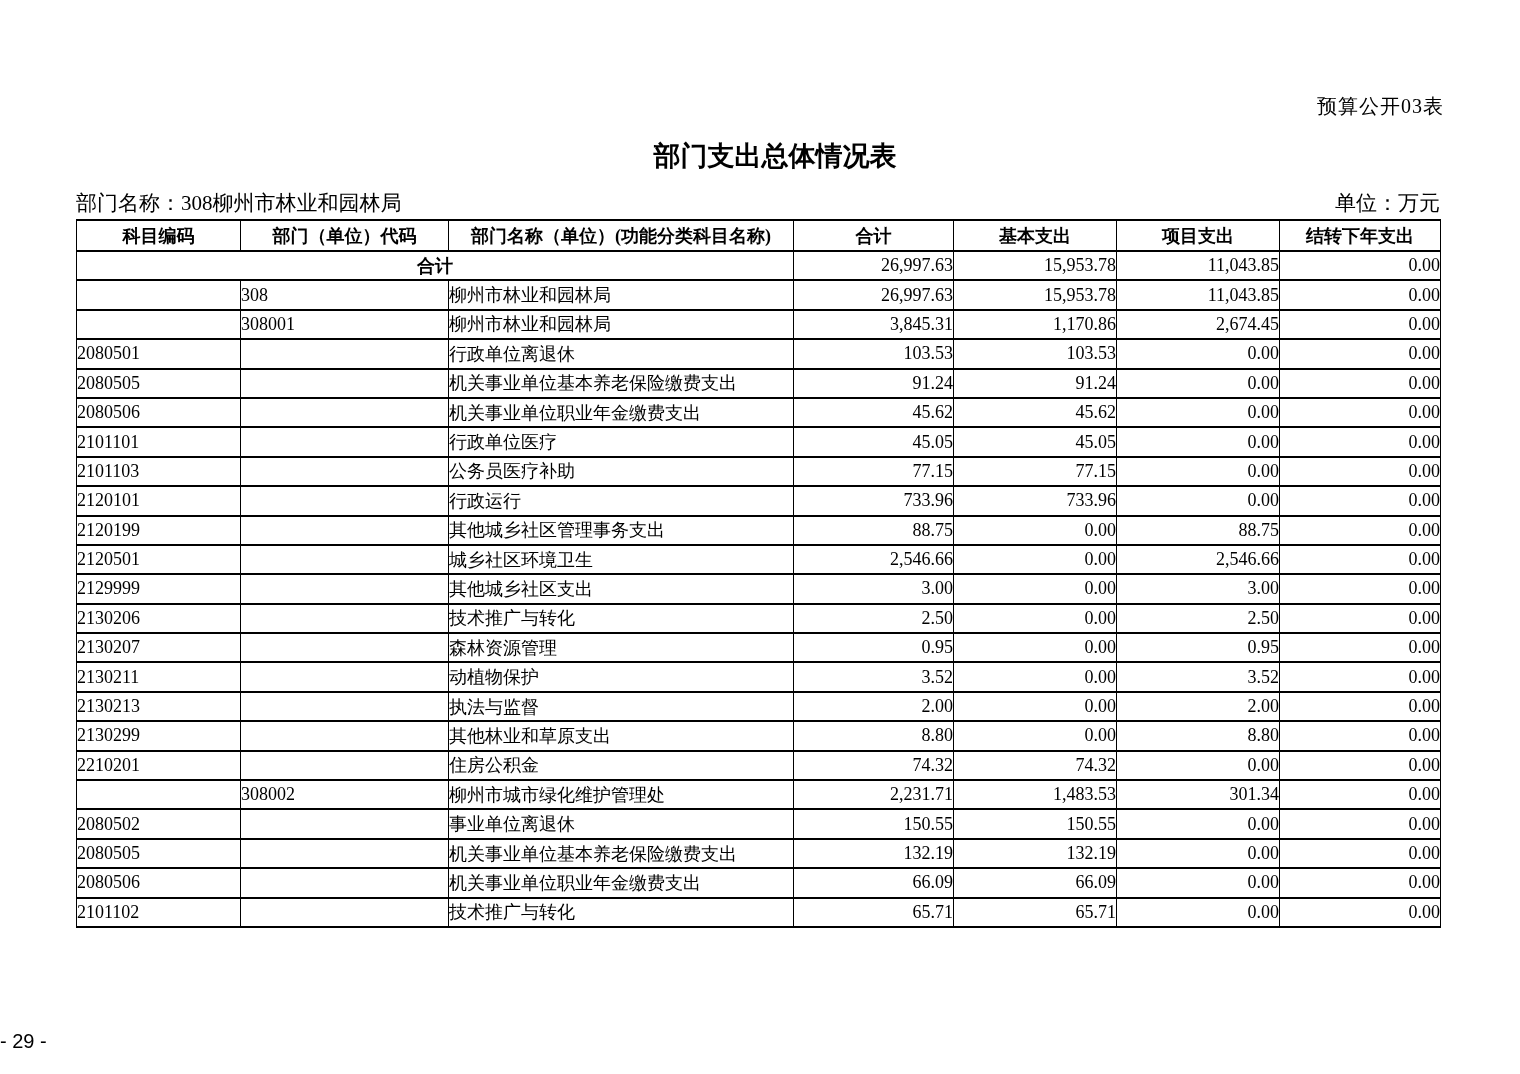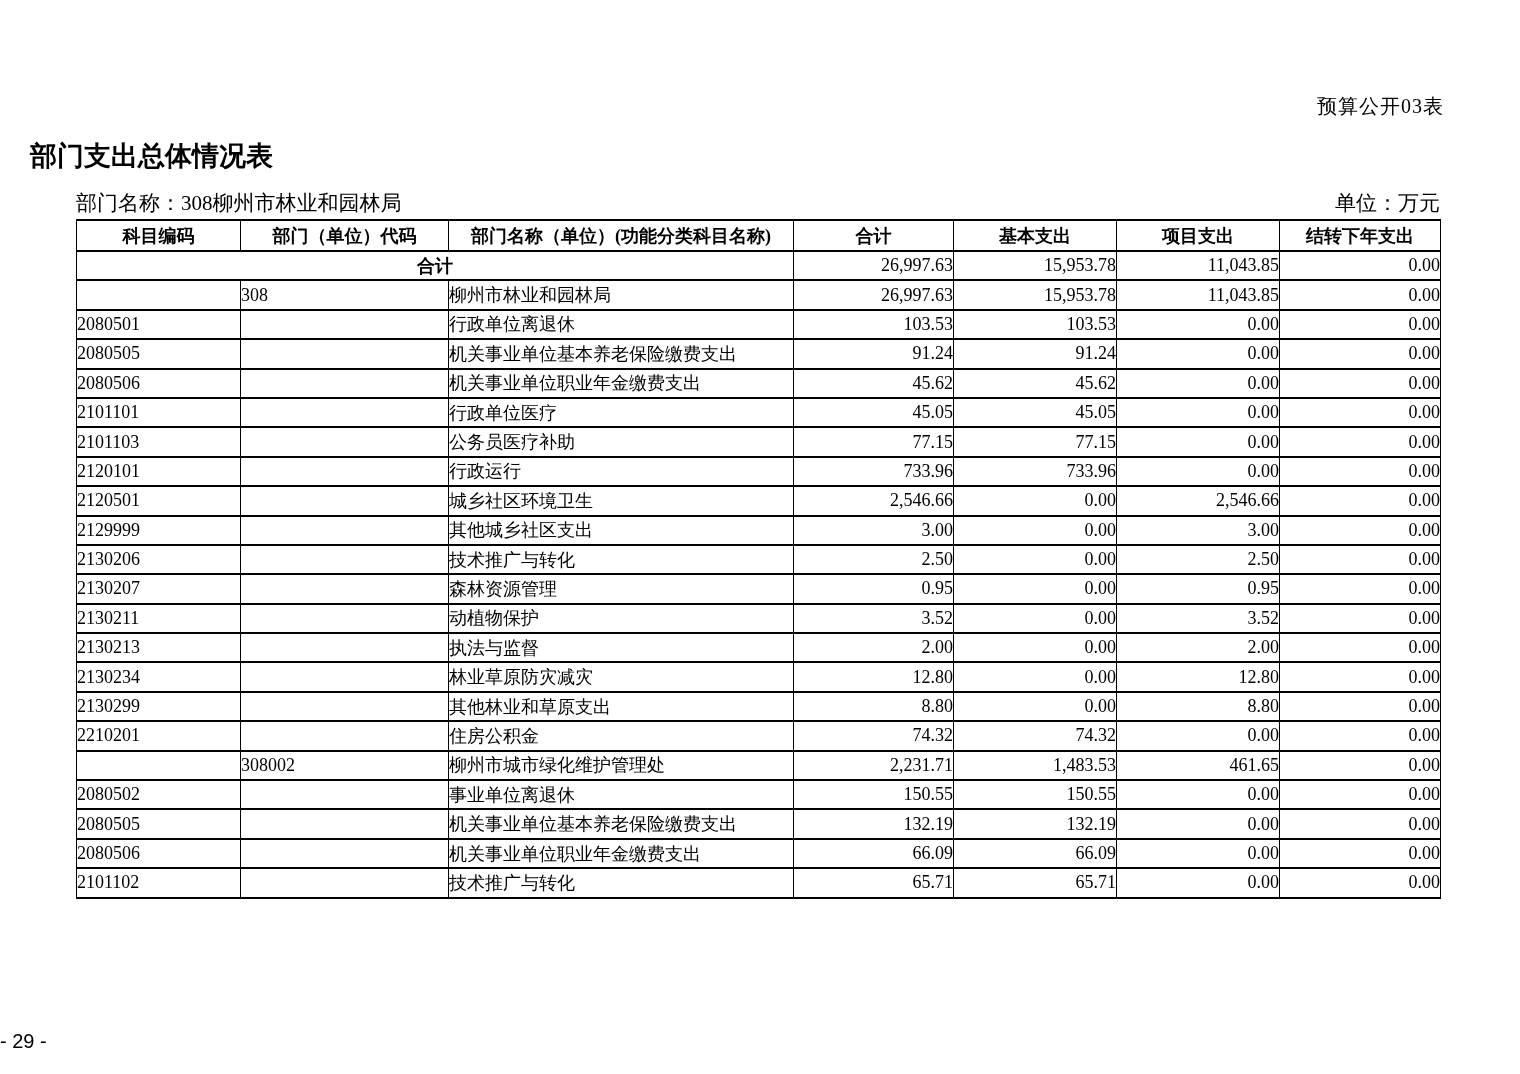--- a/index.html
+++ b/index.html
@@ -20,20 +20,21 @@
     position: absolute;
     top: 93px; right: 76px;
     font-size: 20px;
     letter-spacing: 1px;
   }
   .title {
     position: absolute;
     top: 138px; left: 0;
     width: 100%;
     margin: 0;
+    text-align: center;
     font-size: 27px;
     font-weight: bold;
     padding-left: 30px;
   }
   .meta {
     position: absolute;
     top: 189px; left: 76px;
     width: 1364px;
     display: flex;
     justify-content: space-between;
@@ -123,20 +124,29 @@
         <tr>
           <td class="txt"></td>
           <td class="txt">308</td>
           <td class="txt">柳州市林业和园林局</td>
           <td class="num">26,997.63</td>
           <td class="num">15,953.78</td>
           <td class="num">11,043.85</td>
           <td class="num">0.00</td>
         </tr>
         <tr>
+          <td class="txt"></td>
+          <td class="txt">308001</td>
+          <td class="txt">柳州市林业和园林局</td>
+          <td class="num">3,845.31</td>
+          <td class="num">1,170.86</td>
+          <td class="num">2,674.45</td>
+          <td class="num">0.00</td>
+        </tr>
+        <tr>
           <td class="txt">2080501</td>
           <td class="txt"></td>
           <td class="txt">行政单位离退休</td>
           <td class="num">103.53</td>
           <td class="num">103.53</td>
           <td class="num">0.00</td>
           <td class="num">0.00</td>
         </tr>
         <tr>
           <td class="txt">2080505</td>
@@ -177,20 +187,29 @@
         <tr>
           <td class="txt">2120101</td>
           <td class="txt"></td>
           <td class="txt">行政运行</td>
           <td class="num">733.96</td>
           <td class="num">733.96</td>
           <td class="num">0.00</td>
           <td class="num">0.00</td>
         </tr>
         <tr>
+          <td class="txt">2120199</td>
+          <td class="txt"></td>
+          <td class="txt">其他城乡社区管理事务支出</td>
+          <td class="num">88.75</td>
+          <td class="num">0.00</td>
+          <td class="num">88.75</td>
+          <td class="num">0.00</td>
+        </tr>
+        <tr>
           <td class="txt">2120501</td>
           <td class="txt"></td>
           <td class="txt">城乡社区环境卫生</td>
           <td class="num">2,546.66</td>
           <td class="num">0.00</td>
           <td class="num">2,546.66</td>
           <td class="num">0.00</td>
         </tr>
         <tr>
           <td class="txt">2129999</td>
@@ -228,29 +247,20 @@
           <td class="num">3.52</td>
           <td class="num">0.00</td>
         </tr>
         <tr>
           <td class="txt">2130213</td>
           <td class="txt"></td>
           <td class="txt">执法与监督</td>
           <td class="num">2.00</td>
           <td class="num">0.00</td>
           <td class="num">2.00</td>
-          <td class="num">0.00</td>
-        </tr>
-        <tr>
-          <td class="txt">2130234</td>
-          <td class="txt"></td>
-          <td class="txt">林业草原防灾减灾</td>
-          <td class="num">12.80</td>
-          <td class="num">0.00</td>
-          <td class="num">12.80</td>
           <td class="num">0.00</td>
         </tr>
         <tr>
           <td class="txt">2130299</td>
           <td class="txt"></td>
           <td class="txt">其他林业和草原支出</td>
           <td class="num">8.80</td>
           <td class="num">0.00</td>
           <td class="num">8.80</td>
           <td class="num">0.00</td>
@@ -263,21 +273,21 @@
           <td class="num">74.32</td>
           <td class="num">0.00</td>
           <td class="num">0.00</td>
         </tr>
         <tr>
           <td class="txt"></td>
           <td class="txt">308002</td>
           <td class="txt">柳州市城市绿化维护管理处</td>
           <td class="num">2,231.71</td>
           <td class="num">1,483.53</td>
-          <td class="num">461.65</td>
+          <td class="num">301.34</td>
           <td class="num">0.00</td>
         </tr>
         <tr>
           <td class="txt">2080502</td>
           <td class="txt"></td>
           <td class="txt">事业单位离退休</td>
           <td class="num">150.55</td>
           <td class="num">150.55</td>
           <td class="num">0.00</td>
           <td class="num">0.00</td>

